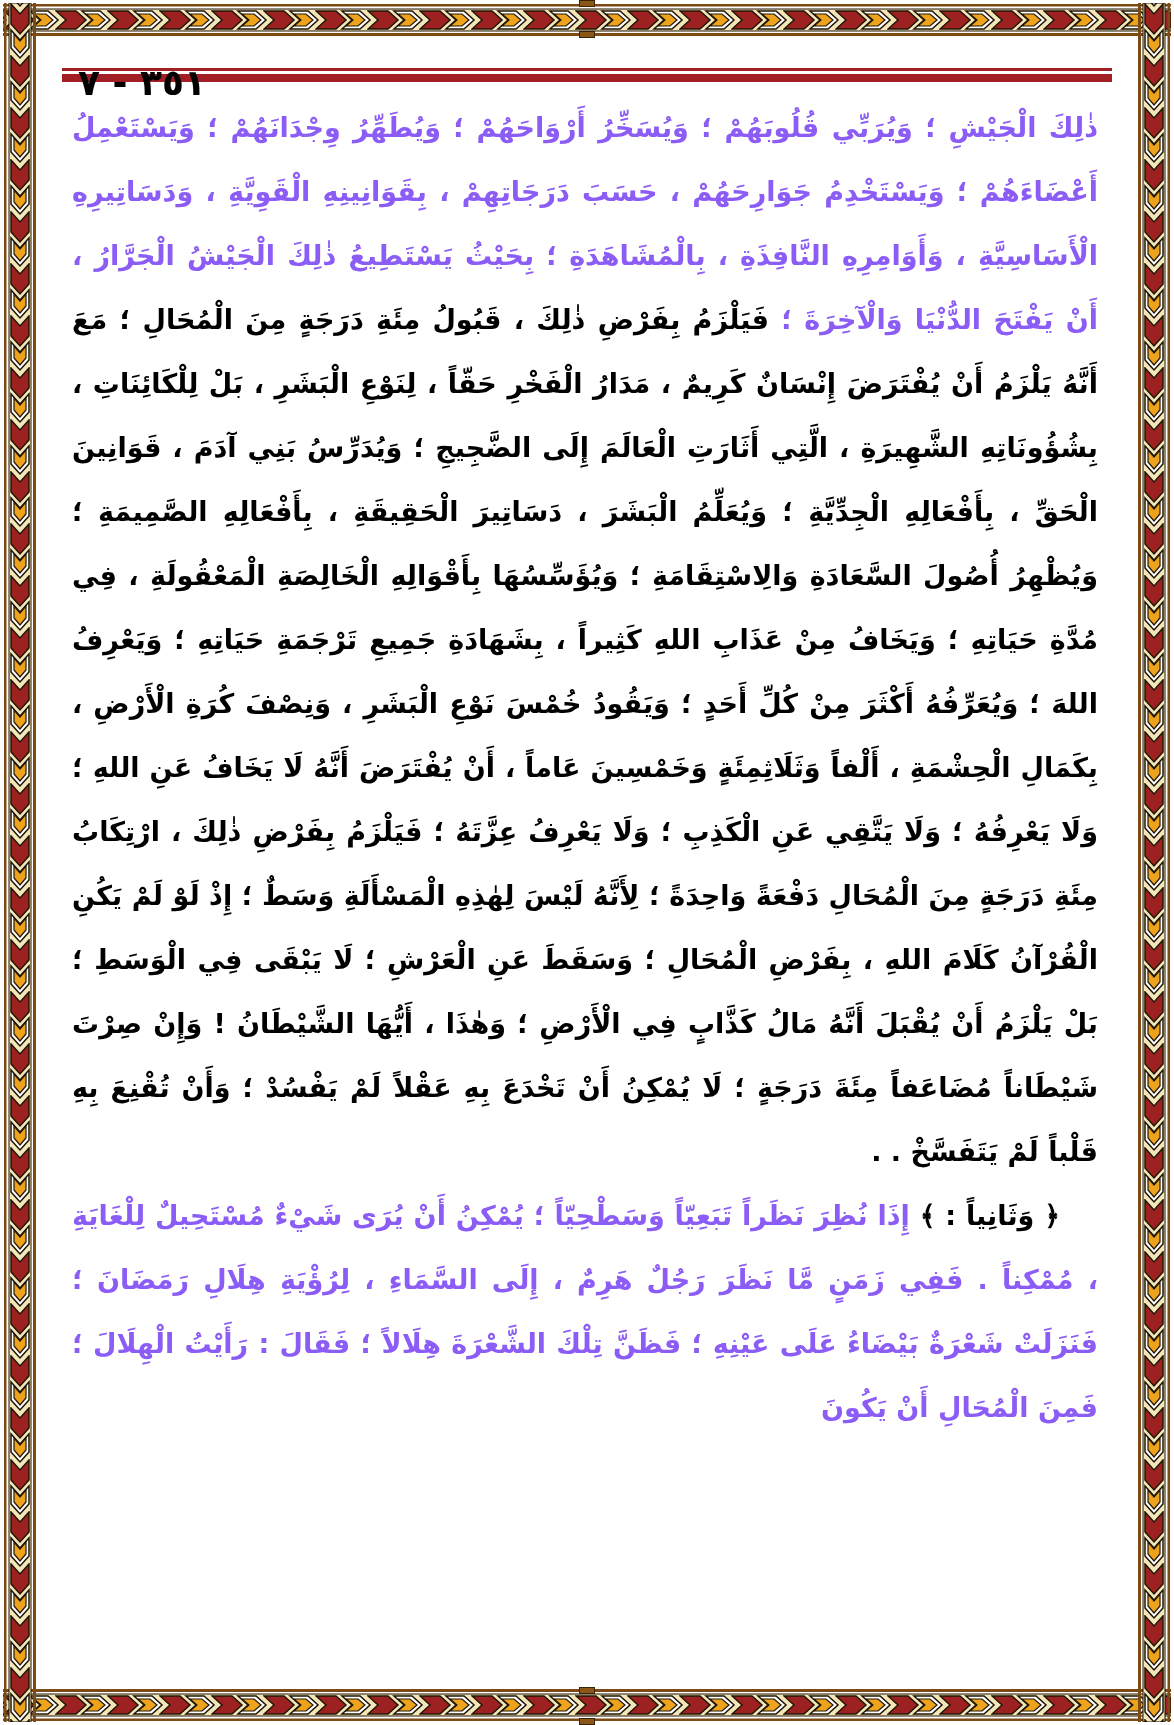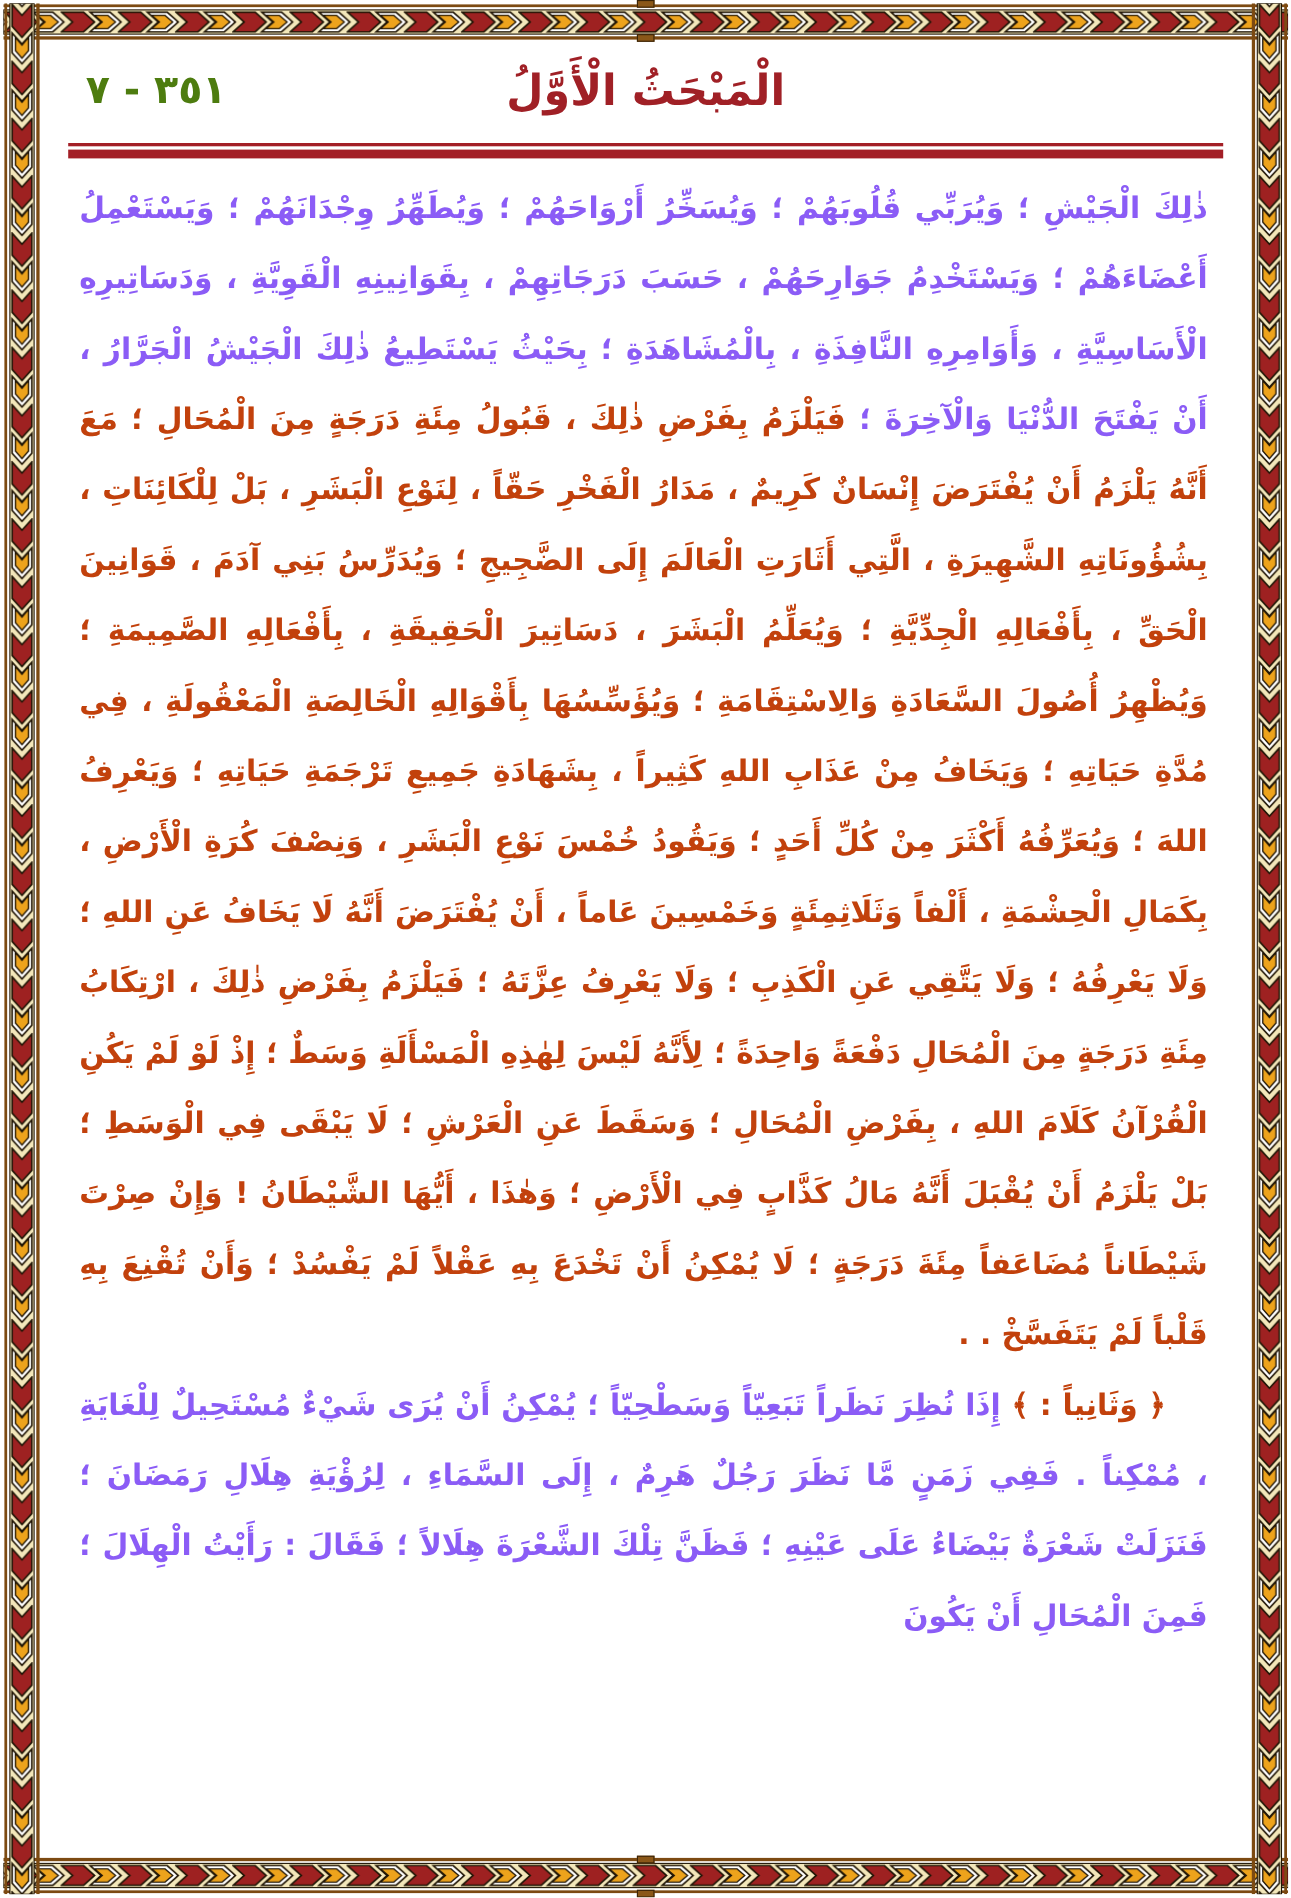--- a/index.html
+++ b/index.html
@@ -26,40 +26,40 @@
   .tab-top-outer { top: 0; }
   .tab-top-inner { top: 31px; }
   .tab-bottom-inner { bottom: 31px; }
   .tab-bottom-outer { bottom: 0; }
 
   
   .header { position: relative; padding: 52px 62px 0 62px; }
   .page-number {
     position: absolute; right: auto; left: 78px; top: 62px;
     direction: ltr; unicode-bidi: isolate;
-    color: #4d7c0f; font-weight: bold; font-size: 36px; letter-spacing: 2px;
+    color: #000000; font-weight: bold; font-size: 36px; letter-spacing: 2px;
   }
   .page-title {
     text-align: center; color: #a02026; font-weight: bold; font-size: 39px;
     height: 62px; line-height: 62px;
   }
   .double-rule {
     margin-top: 16px; height: 14px; box-sizing: border-box;
     border-top: 3px solid #a31f26; border-bottom: 8px solid #a31f26;
   }
 
   
   .body-text {
     padding: 14px 76px 0 72px;
     font-size: 27px; font-weight: bold; line-height: 64px;
     text-align: justify; color: #161616;
   }
   .body-text p { margin: 0; }
   .body-text p.indent { text-indent: 38px; }
-  .t-red { color: #c2410c; margin-top: 17px; }
+  .t-red { color: #000000; margin-top: 17px; }
   .t-black { color: #8b5cf6; }
 </style>
 </head>
 <body>
 
 <div class="page">
 
   <svg class="bs bs-top" xmlns="http://www.w3.org/2000/svg">
     <defs>
       <g id="chainUnit">
@@ -102,21 +102,20 @@
     <rect x="30" y="0" width="3" height="100%" fill="#7c4a12"></rect>
   </svg>
 
   <div class="tab tab-top-outer"></div>
   <div class="tab tab-top-inner"></div>
   <div class="tab tab-bottom-inner"></div>
   <div class="tab tab-bottom-outer"></div>
 
   <div class="header">
     <div class="page-number" dir="ltr">٣٥١ - ٧</div>
-    <div class="page-title">الْمَبْحَثُ الْأَوَّلُ</div>
     <div class="double-rule"></div>
   </div>
 
   <div class="body-text">
     <p>
       <span class="t-black">ذٰلِكَ الْجَيْشِ ؛ وَيُرَبِّي قُلُوبَهُمْ ؛ وَيُسَخِّرُ أَرْوَاحَهُمْ ؛ وَيُطَهِّرُ وِجْدَانَهُمْ ؛ وَيَسْتَعْمِلُ أَعْضَاءَهُمْ ؛ وَيَسْتَخْدِمُ جَوَارِحَهُمْ ، حَسَبَ دَرَجَاتِهِمْ ، بِقَوَانِينِهِ الْقَوِيَّةِ ، وَدَسَاتِيرِهِ الْأَسَاسِيَّةِ ، وَأَوَامِرِهِ النَّافِذَةِ ، بِالْمُشَاهَدَةِ ؛ بِحَيْثُ يَسْتَطِيعُ ذٰلِكَ الْجَيْشُ الْجَرَّارُ ، أَنْ يَفْتَحَ الدُّنْيَا وَالْآخِرَةَ ؛ </span><span class="t-red">فَيَلْزَمُ بِفَرْضِ ذٰلِكَ ، قَبُولُ مِئَةِ دَرَجَةٍ مِنَ الْمُحَالِ ؛ مَعَ أَنَّهُ يَلْزَمُ أَنْ يُفْتَرَضَ إِنْسَانٌ كَرِيمٌ ، مَدَارُ الْفَخْرِ حَقّاً ، لِنَوْعِ الْبَشَرِ ، بَلْ لِلْكَائِنَاتِ ، بِشُؤُونَاتِهِ الشَّهِيرَةِ ، الَّتِي أَثَارَتِ الْعَالَمَ إِلَى الضَّجِيجِ ؛ وَيُدَرِّسُ بَنِي آدَمَ ، قَوَانِينَ الْحَقِّ ، بِأَفْعَالِهِ الْجِدِّيَّةِ ؛ وَيُعَلِّمُ الْبَشَرَ ، دَسَاتِيرَ الْحَقِيقَةِ ، بِأَفْعَالِهِ الصَّمِيمَةِ ؛ وَيُظْهِرُ أُصُولَ السَّعَادَةِ وَالِاسْتِقَامَةِ ؛ وَيُؤَسِّسُهَا بِأَقْوَالِهِ الْخَالِصَةِ الْمَعْقُولَةِ ، فِي مُدَّةِ حَيَاتِهِ ؛ وَيَخَافُ مِنْ عَذَابِ اللهِ كَثِيراً ، بِشَهَادَةِ جَمِيعِ تَرْجَمَةِ حَيَاتِهِ ؛ وَيَعْرِفُ اللهَ ؛ وَيُعَرِّفُهُ أَكْثَرَ مِنْ كُلِّ أَحَدٍ ؛ وَيَقُودُ خُمْسَ نَوْعِ الْبَشَرِ ، وَنِصْفَ كُرَةِ الْأَرْضِ ، بِكَمَالِ الْحِشْمَةِ ، أَلْفاً وَثَلَاثِمِئَةٍ وَخَمْسِينَ عَاماً ، أَنْ يُفْتَرَضَ أَنَّهُ لَا يَخَافُ عَنِ اللهِ ؛ وَلَا يَعْرِفُهُ ؛ وَلَا يَتَّقِي عَنِ الْكَذِبِ ؛ وَلَا يَعْرِفُ عِزَّتَهُ ؛ فَيَلْزَمُ بِفَرْضِ ذٰلِكَ ، ارْتِكَابُ مِئَةِ دَرَجَةٍ مِنَ الْمُحَالِ دَفْعَةً وَاحِدَةً ؛ لِأَنَّهُ لَيْسَ لِهٰذِهِ الْمَسْأَلَةِ وَسَطٌ ؛ إِذْ لَوْ لَمْ يَكُنِ الْقُرْآنُ كَلَامَ اللهِ ، بِفَرْضِ الْمُحَالِ ؛ وَسَقَطَ عَنِ الْعَرْشِ ؛ لَا يَبْقَى فِي الْوَسَطِ ؛ بَلْ يَلْزَمُ أَنْ يُقْبَلَ أَنَّهُ مَالُ كَذَّابٍ فِي الْأَرْضِ ؛ وَهٰذَا ، أَيُّهَا الشَّيْطَانُ ! وَإِنْ صِرْتَ شَيْطَاناً مُضَاعَفاً مِئَةَ دَرَجَةٍ ؛ لَا يُمْكِنُ أَنْ تَخْدَعَ بِهِ عَقْلاً لَمْ يَفْسُدْ ؛ وَأَنْ تُقْنِعَ بِهِ قَلْباً لَمْ يَتَفَسَّخْ . .</span>
     </p>
     <p class="indent">
       <span class="t-red">﴿ وَثَانِياً : ﴾ </span><span class="t-black">إِذَا نُظِرَ نَظَراً تَبَعِيّاً وَسَطْحِيّاً ؛ يُمْكِنُ أَنْ يُرَى شَيْءٌ مُسْتَحِيلٌ لِلْغَايَةِ ، مُمْكِناً . فَفِي زَمَنٍ مَّا نَظَرَ رَجُلٌ هَرِمٌ ، إِلَى السَّمَاءِ ، لِرُؤْيَةِ هِلَالِ رَمَضَانَ ؛ فَنَزَلَتْ شَعْرَةٌ بَيْضَاءُ عَلَى عَيْنِهِ ؛ فَظَنَّ تِلْكَ الشَّعْرَةَ هِلَالاً ؛ فَقَالَ : رَأَيْتُ الْهِلَالَ ؛ فَمِنَ الْمُحَالِ أَنْ يَكُونَ</span>
     </p>

